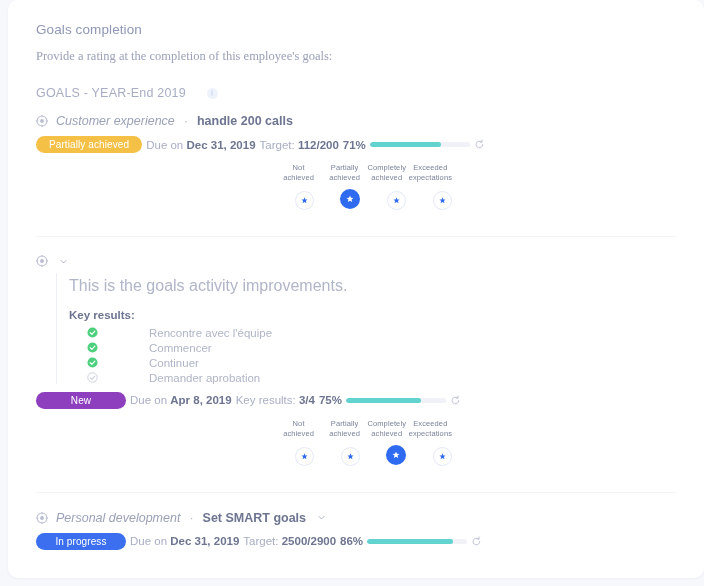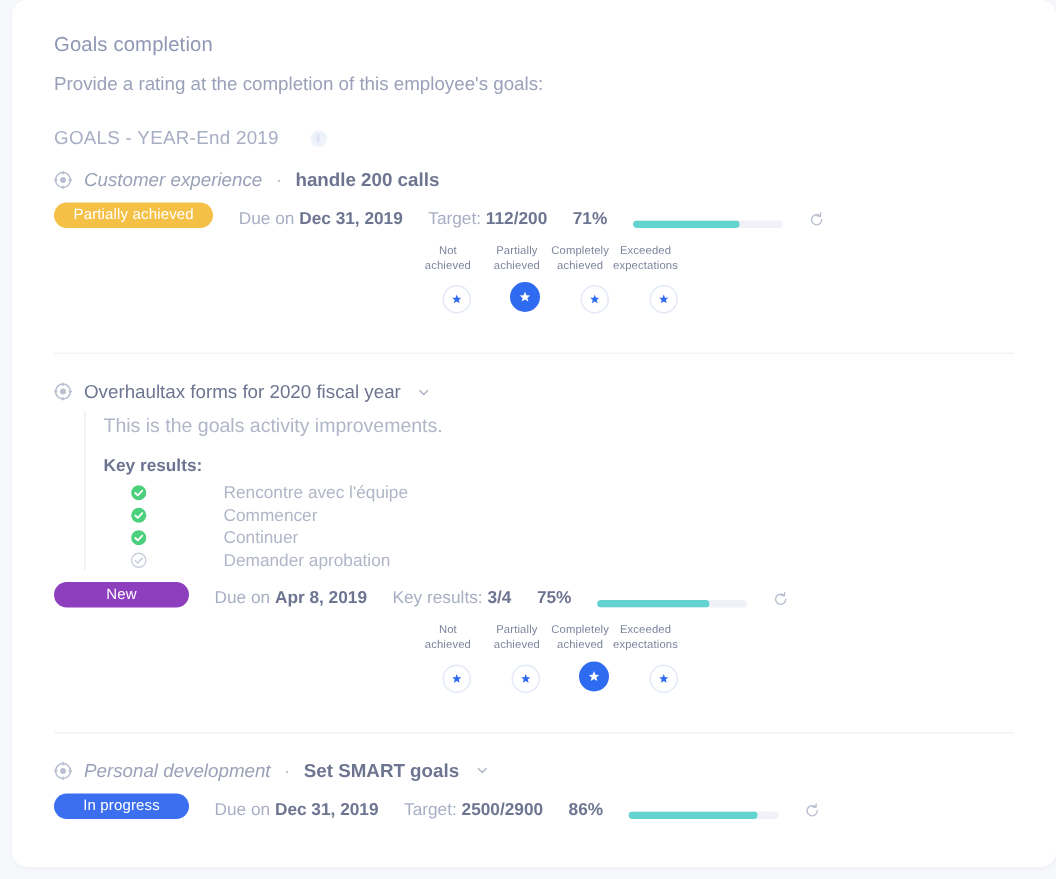--- a/index.html
+++ b/index.html
@@ -35,20 +35,21 @@
     color: #8f97b5;
     letter-spacing: 0.1px;
     margin: 0 0 12px 0;
     font-weight: 400;
   }
   .page-subtitle {
     font-size: 12.5px;
     color: #9aa1b9;
     margin: 0 0 22px 0;
     font-weight: 400;
+    font-family: Liberation Serif, serif;
   }
   .cycle-row {
     display: flex;
     align-items: center;
     gap: 21px;
     margin-bottom: 14px;
   }
   .cycle-label {
     font-size: 12.5px;
     color: #a8aec4;
@@ -111,21 +112,21 @@
     display: inline-block;
     flex: 0 0 auto;
   }
 
   .goal-body {
     margin-left: 20px;
     border-left: 1px solid #eceff6;
     padding-left: 12px;
   }
   .goal-desc {
-    font-size: 13px;
+    font-size: 16px;
     color: #b0b6c8;
     line-height: 1.6;
     margin: 0 0 10px 0;
   }
   .kr-title {
     font-size: 11.5px;
     font-weight: 700;
     color: #6d7591;
     margin: 0 0 6px 0;
   }
@@ -148,22 +149,22 @@
   .check {
     width: 11px;
     height: 11px;
     flex: 0 0 auto;
     display: block;
   }
 
   
   .status-row {
     display: flex;
-    align-items: flex-end;
-    gap: 17px;
+    align-items: center;
+    gap: 4px;
     margin-top: 8px;
     margin-bottom: 6px;
   }
   .badge {
     display: inline-flex;
     align-items: center;
     justify-content: center;
     height: 17px;
     padding: 0 13px;
     border-radius: 9px;
@@ -343,21 +344,20 @@
         <div class="goal">
           <div class="goal-head">
             <svg class="target-icon" viewBox="0 0 16 16">
               <circle cx="8" cy="8" r="6.6" fill="none" stroke="#b9bfd0" stroke-width="1.4"></circle>
               <circle cx="8" cy="8" r="2.6" fill="#b9bfd0"></circle>
               <rect x="7.3" y="0" width="1.4" height="3" fill="#b9bfd0"></rect>
               <rect x="7.3" y="13" width="1.4" height="3" fill="#b9bfd0"></rect>
               <rect x="0" y="7.3" width="3" height="1.4" fill="#b9bfd0"></rect>
               <rect x="13" y="7.3" width="3" height="1.4" fill="#b9bfd0"></rect>
             </svg>
-            <span class="goal-title" style="font-style:normal;color:#6d7591;">Overhaultax forms for 2020 fiscal year</span>
             <svg class="chevron" viewBox="0 0 12 12">
               <path d="M2.5 4.5 L6 8 L9.5 4.5" fill="none" stroke="#aeb5c7" stroke-width="1.3" stroke-linecap="round" stroke-linejoin="round"></path>
             </svg>
           </div>
           <div class="goal-body">
             <p class="goal-desc">This is the goals activity improvements.</p>
             <div class="kr-title">Key results:</div>
             <ul class="kr-list">
               <li class="kr-item">
                 <svg class="check" viewBox="0 0 14 14">

